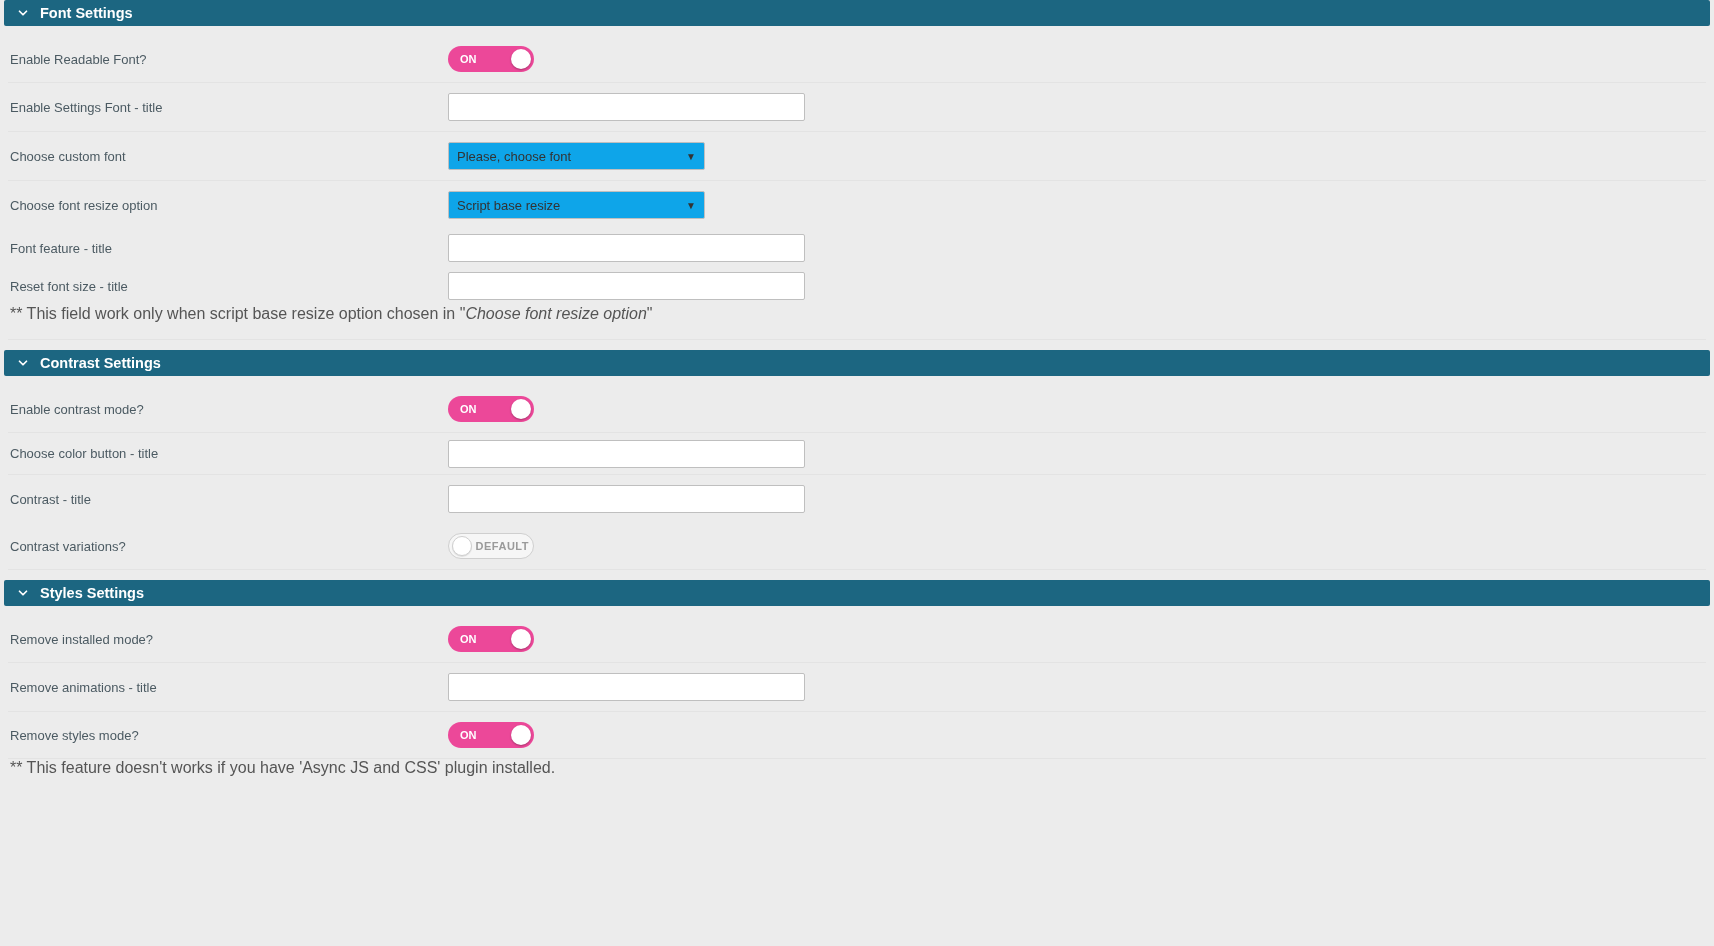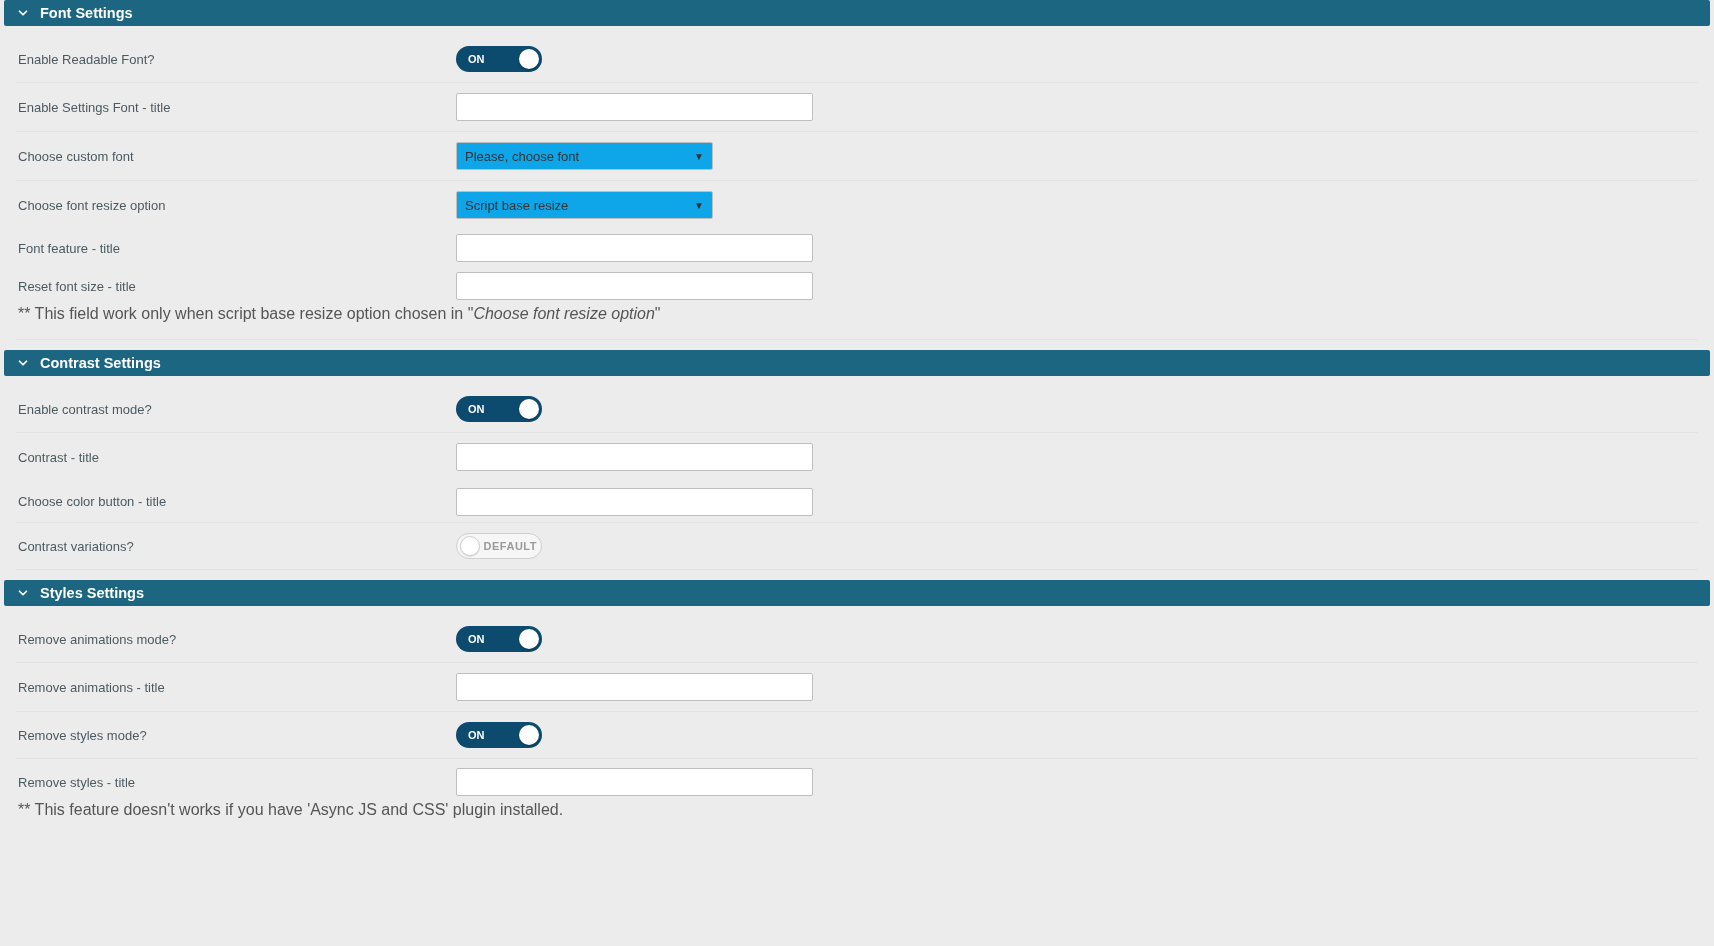--- a/index.html
+++ b/index.html
@@ -34,21 +34,21 @@
     align-items:center;
     padding:0 10px;
     font-weight:600;
     font-size:14.5px;
     border-radius:2px;
   }
   .section-header .chev{
     width:18px;height:18px;margin-right:8px;display:flex;align-items:center;justify-content:center;
   }
   .section-header .chev svg{display:block;}
-  .section-body{padding:0 16px;}
+  .section-body{padding:0 8px;}
 
   .row{
     display:flex;
     align-items:center;
     min-height:46px;
     padding:10px 0;
     border-bottom:1px solid var(--divider);
   }
   .row.noborder{border-bottom:none;}
   .row .lbl{
@@ -84,21 +84,21 @@
     padding:0 8px;cursor:pointer;
   }
   .sel .arrow{font-size:10px;color:#333;}
 
   
   .toggle{
     width:86px;height:26px;border-radius:14px;position:relative;
     display:flex;align-items:center;cursor:pointer;font-size:11px;font-weight:600;
   }
   .toggle.on{
-    background:#0c4a6e;color:#fff;
+    background:#ec4899;color:#fff;
   }
   .toggle.on .lab{position:absolute;left:12px;}
   .toggle.on .knob{
     position:absolute;right:3px;width:20px;height:20px;border-radius:50%;
     background:#fff;box-shadow:0 1px 2px rgba(0,0,0,.3);
   }
   .toggle.off{
     background:var(--toggle-off-bg);
     border:1px solid var(--toggle-off-border);
     color:#9a9a9a;
@@ -199,29 +199,29 @@
   <div class="row">
     <div class="lbl">Enable contrast mode?</div>
     <div class="ctrl">
       <div class="toggle on">
         <span class="lab">ON</span>
         <span class="knob"></span>
       </div>
     </div>
   </div>
 
+  <div class="row" style="min-height:42px;padding:6px 0;">
+    <div class="lbl">Choose color button - title</div>
+    <div class="ctrl">
+      <input class="txt" type="text" value="" style="">
+    </div>
+  </div>
+
   <div class="row noborder">
     <div class="lbl">Contrast - title</div>
-    <div class="ctrl">
-      <input class="txt" type="text" value="" style="">
-    </div>
-  </div>
-
-  <div class="row" style="min-height:42px;padding:6px 0;">
-    <div class="lbl">Choose color button - title</div>
     <div class="ctrl">
       <input class="txt" type="text" value="" style="">
     </div>
   </div>
 
   <div class="row">
     <div class="lbl">Contrast variations?</div>
     <div class="ctrl">
       <div class="toggle off">
         <span class="knob"></span>
@@ -238,21 +238,21 @@
     <svg width="14" height="14" viewBox="0 0 24 24" fill="none" stroke="#ffffff" stroke-width="3" stroke-linecap="round" stroke-linejoin="round">
         <polyline points="6 9 12 15 18 9"></polyline>
       </svg>
   </span>
   <span>Styles Settings</span>
 </div>
 <div class="section-body">
   <div class="gap"></div>
 
   <div class="row">
-    <div class="lbl">Remove animations mode?</div>
+    <div class="lbl">Remove installed mode?</div>
     <div class="ctrl">
       <div class="toggle on">
         <span class="lab">ON</span>
         <span class="knob"></span>
       </div>
     </div>
   </div>
 
   <div class="row">
     <div class="lbl">Remove animations - title</div>
@@ -264,21 +264,15 @@
   <div class="row">
     <div class="lbl">Remove styles mode?</div>
     <div class="ctrl">
       <div class="toggle on">
         <span class="lab">ON</span>
         <span class="knob"></span>
       </div>
     </div>
   </div>
 
-  <div class="row noborder" style="min-height:42px;padding:6px 0 2px;">
-    <div class="lbl">Remove styles - title</div>
-    <div class="ctrl">
-      <input class="txt" type="text" value="" style="">
-    </div>
-  </div>
 
   <div class="note">** This feature doesn't works if you have 'Async JS and CSS' plugin installed.</div>
 </div>
 
 </body></html>

